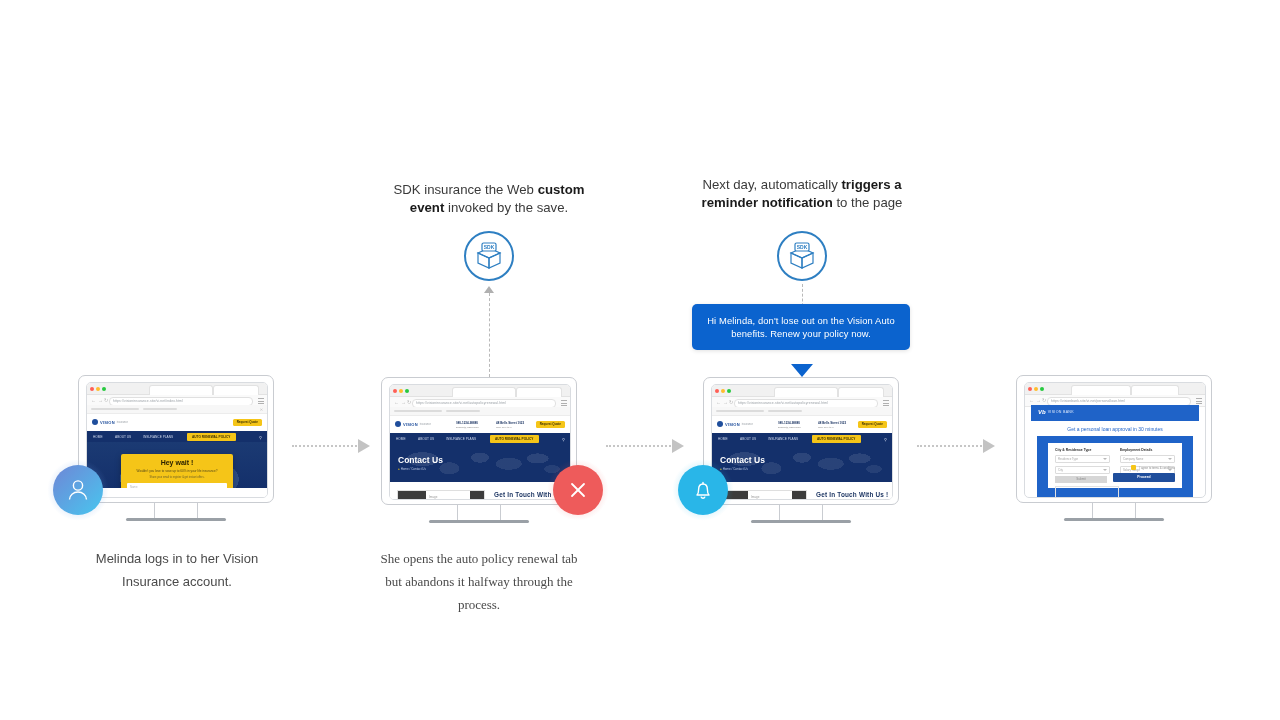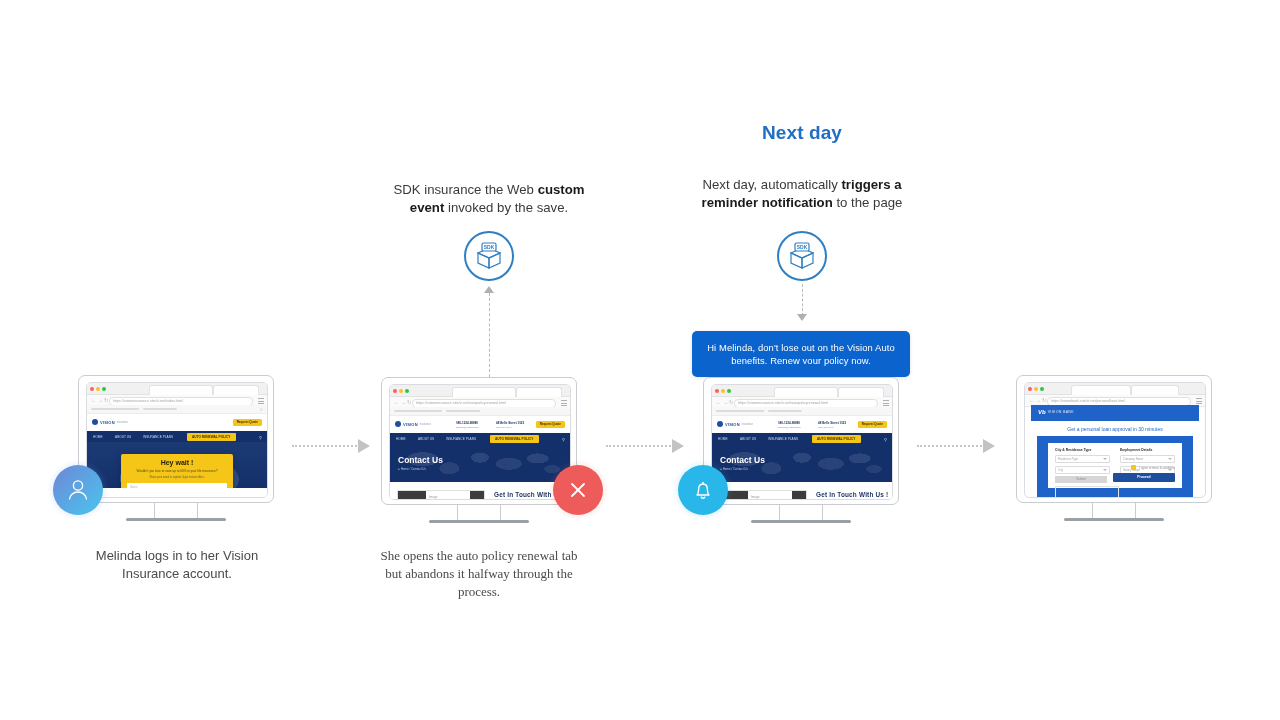--- a/index.html
+++ b/index.html
@@ -300,29 +300,28 @@
     border-right:11px solid transparent;
     border-top:13px solid #0b63ce;
   }
 
   
   .bot-caption {
     position: absolute;
     text-align: center;
     color: #4a4a4a;
     font-size: 13px;
-    line-height: 18px;
+    line-height: 23px;
   }
 </style>
 </head>
 <body>
 
 <div id="stage">
 
-  <div class="next-day-title">Next day</div>
 
   <div class="top-caption" style="left:382px; top:181px; width:214px;">
     <span>SDK insurance the Web </span><b>custom event</b><span> invoked by the save.</span>
   </div>
 
   <div class="top-caption" style="left:690px; top:176px; width:224px;">
     <span>Next day, automatically </span><b>triggers a reminder notification</b><span> to the page</span>
   </div>
 
   <div class="sdk-badge" style="left:464px; top:231px;">
@@ -343,21 +342,21 @@
       <path d="M12 20 L23 15 L34 20 L23 25 Z" fill="none" stroke="#2e7fc2" stroke-width="1.2"></path>
       <path d="M12 20 L12 30 L23 35 L23 25 Z" fill="none" stroke="#2e7fc2" stroke-width="1.2"></path>
       <path d="M34 20 L34 30 L23 35 L23 25 Z" fill="none" stroke="#2e7fc2" stroke-width="1.2"></path>
       <rect x="16" y="10" width="14" height="8" rx="1.6" fill="#ffffff" stroke="#2e7fc2" stroke-width="1.2"></rect>
       <text x="23" y="16" font-size="5" fill="#2e7fc2" text-anchor="middle" font-family="Liberation Sans, sans-serif" font-weight="bold">SDK</text>
     </svg>
   </div>
   <div class="dash-v" style="left:802px; top:284px; height:32px;"></div>
   <div class="dash-arrow-down" style="left:797px; top:314px;"></div>
 
-  <div class="toast" style="left:692px; top:331px;">
+  <div class="toast" style="left:692px; top:304px;">
     <span>Hi Melinda, don't lose out on the Vision Auto benefits. Renew your policy now.</span>
   </div>
   <div class="toast-tail" style="left:791px; top:364px;"></div>
 
   <div class="flow" style="left:292px; top:441px; width:78px;">
     <div class="dots"></div>
     <div class="head"></div>
   </div>
   <div class="flow" style="left:606px; top:441px; width:78px;">
     <div class="dots"></div>

